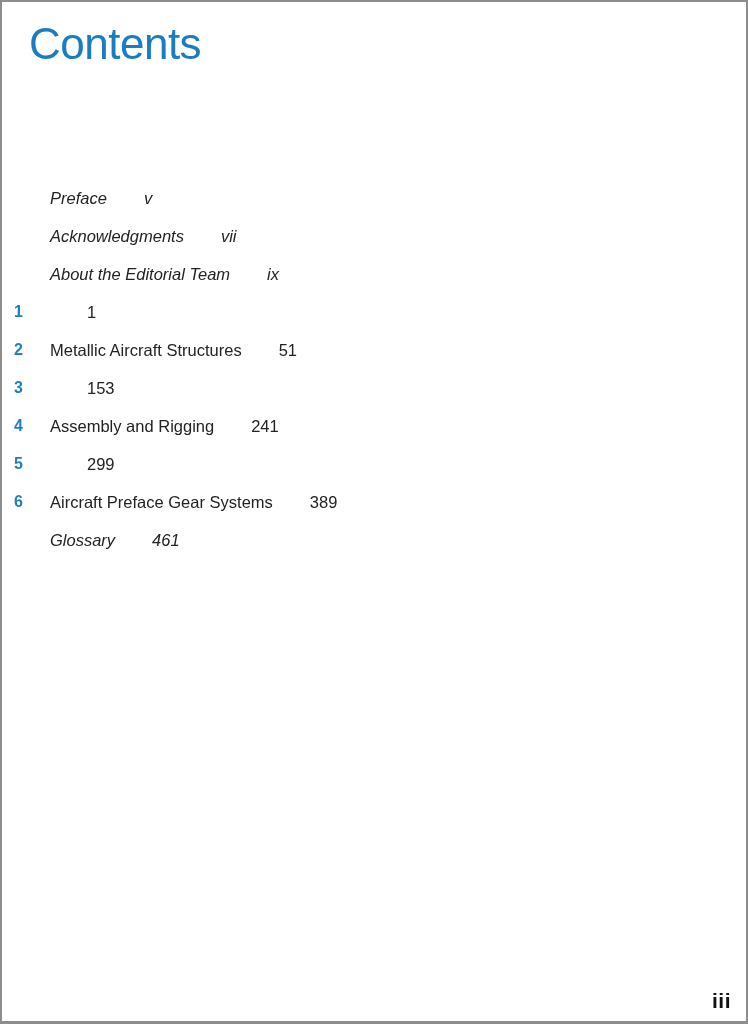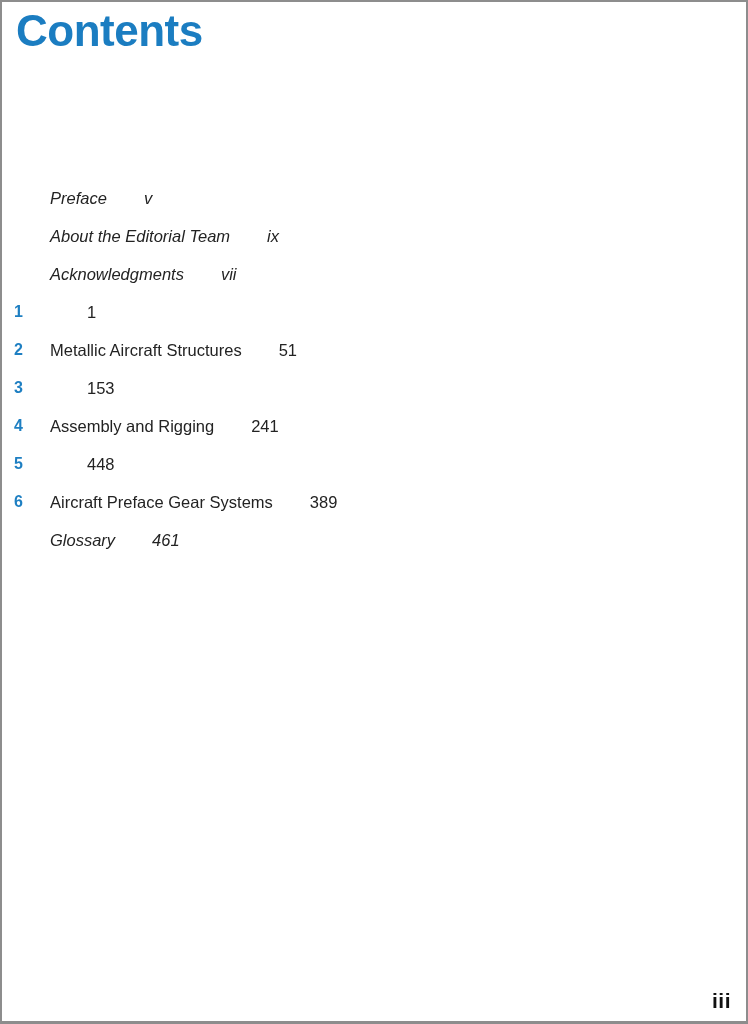--- a/index.html
+++ b/index.html
@@ -17,23 +17,23 @@
     box-sizing: border-box;
     background: #ffffff;
     border: 2px solid #8d8d8d;
     border-bottom-width: 3px;
     overflow: hidden;
   }
   .page-title {
     position: absolute;
     top: 4px;
     left: 14px;
-    margin: 0;
+    margin: 13px;
     font-size: 44px;
-    font-weight: 700;
+    font-weight: 400;
     letter-spacing: -0.5px;
     color: #1b7dc1;
     line-height: 1.15;
   }
   .toc {
     position: absolute;
     top: 177px;
     left: 12px;
     right: 20px;
   }
@@ -83,28 +83,28 @@
 
   <div class="toc" id="toc">
   <div class="row fm">
     <span class="num"></span>
     <span class="title">Preface</span>
     <span class="pg">v</span>
   </div>
 
   <div class="row fm">
     <span class="num"></span>
-    <span class="title">About the Editorial Team</span>
-    <span class="pg">ix</span>
+    <span class="title">Acknowledgments</span>
+    <span class="pg">vii</span>
   </div>
 
   <div class="row fm">
     <span class="num"></span>
-    <span class="title">Acknowledgments</span>
-    <span class="pg">vii</span>
+    <span class="title">About the Editorial Team</span>
+    <span class="pg">ix</span>
   </div>
 
   <div class="row">
     <span class="num">1</span>
     <span class="pg">1</span>
   </div>
 
   <div class="row">
     <span class="num">2</span>
     <span class="title">Metallic Aircraft Structures</span>
@@ -117,21 +117,21 @@
   </div>
 
   <div class="row">
     <span class="num">4</span>
     <span class="title">Assembly and Rigging</span>
     <span class="pg">241</span>
   </div>
 
   <div class="row">
     <span class="num">5</span>
-    <span class="pg">448</span>
+    <span class="pg">299</span>
   </div>
 
   <div class="row">
     <span class="num">6</span>
     <span class="title">Aircraft Preface Gear Systems</span>
     <span class="pg">389</span>
   </div>
 
   <div class="row fm">
     <span class="num"></span>

